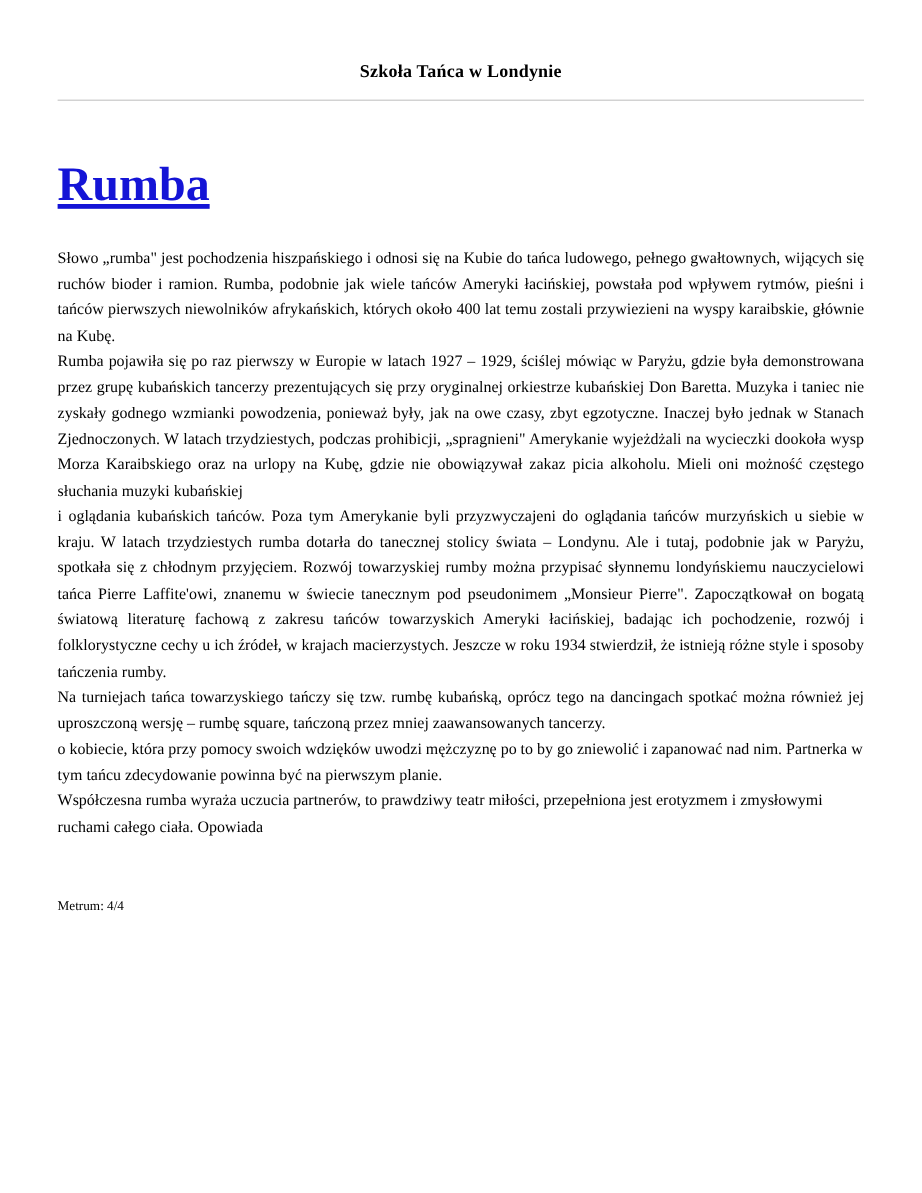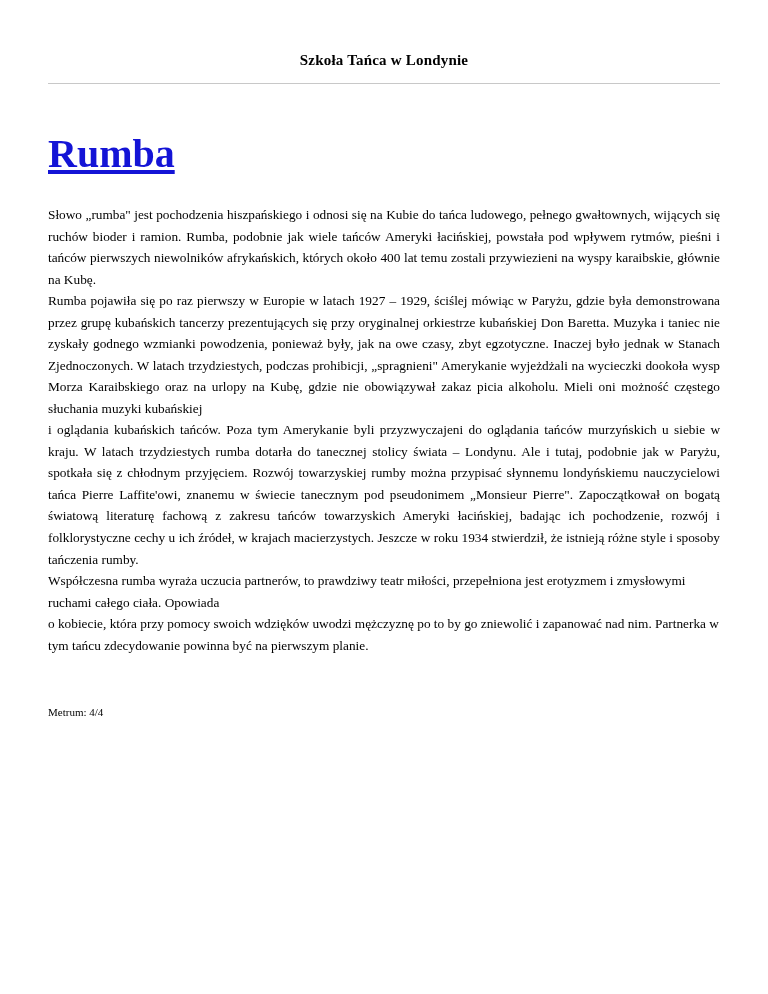--- a/index.html
+++ b/index.html
@@ -86,21 +86,22 @@
   </div>
 
   <div class="title-block">
     <h1 class="doc-title">Rumba</h1>
   </div>
 
   <div class="body-block">
     <p class="para">Słowo „rumba" jest pochodzenia hiszpańskiego i odnosi się na Kubie do tańca ludowego, pełnego gwałtownych, wijących się ruchów bioder i ramion. Rumba, podobnie jak wiele tańców Ameryki łacińskiej, powstała pod wpływem rytmów, pieśni i tańców pierwszych niewolników afrykańskich, których około 400 lat temu zostali przywiezieni na wyspy karaibskie, głównie na Kubę.</p>
     <p class="para">Rumba pojawiła się po raz pierwszy w Europie w latach 1927 – 1929, ściślej mówiąc w Paryżu, gdzie była demonstrowana przez grupę kubańskich tancerzy prezentujących się przy oryginalnej orkiestrze kubańskiej Don Baretta. Muzyka i taniec nie zyskały godnego wzmianki powodzenia, ponieważ były, jak na owe czasy, zbyt egzotyczne. Inaczej było jednak w Stanach Zjednoczonych. W latach trzydziestych, podczas prohibicji, „spragnieni" Amerykanie wyjeżdżali na wycieczki dookoła wysp Morza Karaibskiego oraz na urlopy na Kubę, gdzie nie obowiązywał zakaz picia alkoholu. Mieli oni możność częstego słuchania muzyki kubańskiej</p>
     <p class="para">i oglądania kubańskich tańców. Poza tym Amerykanie byli przyzwyczajeni do oglądania tańców murzyńskich u siebie w kraju. W latach trzydziestych rumba dotarła do tanecznej stolicy świata – Londynu. Ale i tutaj, podobnie jak w Paryżu, spotkała się z chłodnym przyjęciem. Rozwój towarzyskiej rumby można przypisać słynnemu londyńskiemu nauczycielowi tańca Pierre Laffite'owi, znanemu w świecie tanecznym pod pseudonimem „Monsieur Pierre". Zapoczątkował on bogatą światową literaturę fachową z zakresu tańców towarzyskich Ameryki łacińskiej, badając ich pochodzenie, rozwój i folklorystyczne cechy u ich źródeł, w krajach macierzystych. Jeszcze w roku 1934 stwierdził, że istnieją różne style i sposoby tańczenia rumby.</p>
+    <p class="para">Na turniejach tańca towarzyskiego tańczy się tzw. rumbę kubańską, oprócz tego na dancingach spotkać można również jej uproszczoną wersję – rumbę square, tańczoną przez mniej zaawansowanych tancerzy.</p>
+    <p class="para nojust">o kobiecie, która przy pomocy swoich wdzięków uwodzi mężczyznę po to by go zniewolić i zapanować nad nim. Partnerka w tym tańcu zdecydowanie powinna być na pierwszym planie.</p>
     <p class="para nojust">Współczesna rumba wyraża uczucia partnerów, to prawdziwy teatr miłości, przepełniona jest erotyzmem i zmysłowymi ruchami całego ciała. Opowiada</p>
-    <p class="para nojust">o kobiecie, która przy pomocy swoich wdzięków uwodzi mężczyznę po to by go zniewolić i zapanować nad nim. Partnerka w tym tańcu zdecydowanie powinna być na pierwszym planie.</p>
   </div>
 
   <div class="meta-block">
     <p class="meta-line">Metrum: 4/4</p>
   </div>
 
 </div>
 
 </body></html>

